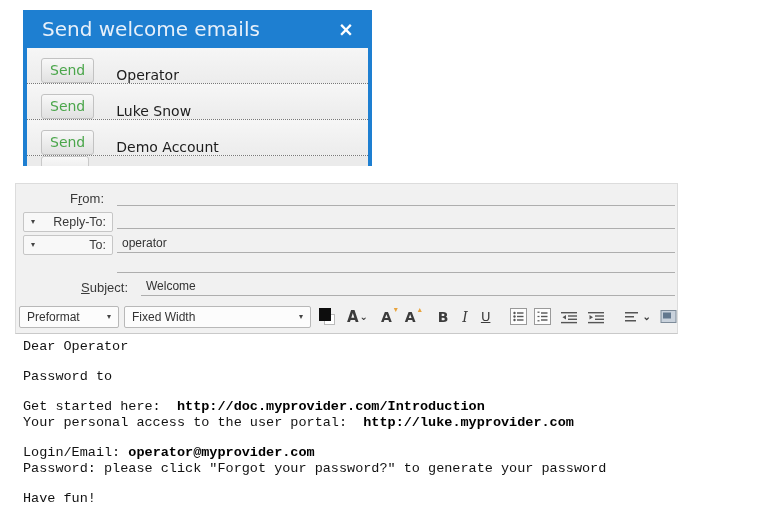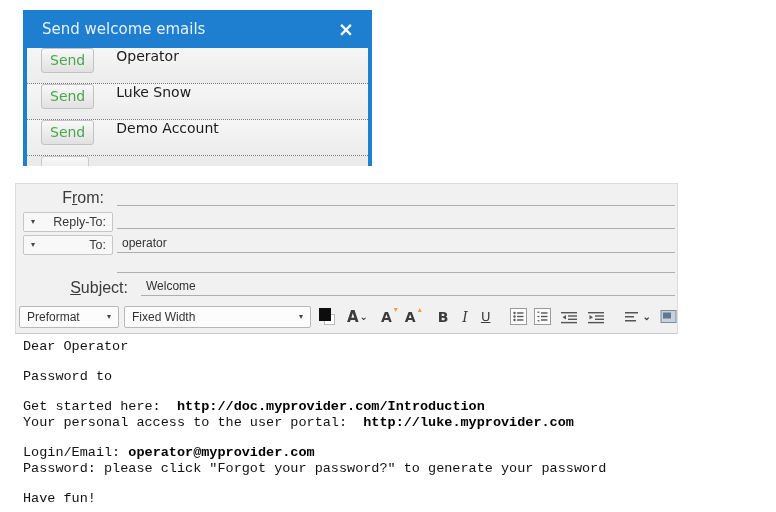--- a/index.html
+++ b/index.html
@@ -5,44 +5,44 @@
   * { margin:0; padding:0; box-sizing:border-box; }
   html,body { width:776px; height:512px; background:#ffffff; overflow:hidden;
               font-family:"Liberation Sans", sans-serif; }
 
   
   .dialog { position:absolute; left:23px; top:10px; width:349px; height:156px;
             background:#ebebeb; border-left:4px solid #1e7fd1; border-right:4px solid #1e7fd1;
             overflow:hidden; }
   .dialog-header { height:38px; background:#1e7fd1; display:flex; align-items:center;
                    justify-content:space-between; padding:0 14px 0 15px; }
-  .dialog-title { color:#e7f0fa; font-size:15px; font-family:"DejaVu Sans", sans-serif; }
+  .dialog-title { color:#e7f0fa; font-size:20px; font-family:"DejaVu Sans", sans-serif; }
   .dialog-close { color:#ffffff; font-size:19px; font-weight:bold; line-height:1;
                   cursor:pointer; font-family:"DejaVu Sans", sans-serif; }
-  .recip-row { height:36px; display:flex; align-items:flex-start; padding-left:14px;
+  .recip-row { height:36px; display:flex; align-items:flex-end; padding-left:14px;
                background:linear-gradient(#f6f6f6,#ececec);
                border-bottom:1px dotted #787878; }
   .recip-row:last-of-type { border-bottom:none; }
   .send-btn { min-width:46px; text-align:center; padding:3px 8px 4px;
               background:linear-gradient(#f8f8f8,#e1e1e1);
               border:1px solid #c2c2c2; border-radius:3px;
               color:#4ba64b; font-size:14px; font-family:"DejaVu Sans", sans-serif; cursor:pointer; }
   .recip-name { margin-left:22px; color:#1c1c1c; font-size:14px;
                 font-family:"DejaVu Sans", sans-serif; }
   .recip-partial { height:10px; display:flex; padding-left:14px; overflow:hidden;
                    background:#ebebeb; }
   .send-btn-stub { width:48px; height:18px; background:linear-gradient(#f8f8f8,#e9e9e9);
                    border:1px solid #c9c9c9; border-radius:3px; }
 
   
   .compose { position:absolute; left:15px; top:183px; width:663px; height:329px; }
   .compose-head { background:#f1f1f1; border:1px solid #dcdcdc; border-bottom:none; }
   .field-row { display:flex; align-items:center; }
   .label-col { width:97px; flex:none; display:flex; justify-content:flex-end; align-items:center; }
-  .plain-label { color:#3a3a3a; font-size:16px; padding-right:9px; }
+  .plain-label { color:#3a3a3a; font-size:13px; padding-right:9px; }
   .plain-label .mnk { text-decoration:underline; }
   .addr-box { margin-left:7px; width:90px; height:20px; background:#f8f8f8;
               border:1px solid #c6c6c6; border-radius:2px; display:flex;
               align-items:center; cursor:pointer; }
   .addr-box .tri { font-size:8px; color:#444; padding:0 0 0 7px; flex:none; }
   .addr-box .addr-label { flex:1; text-align:right; color:#3a3a3a; font-size:12.5px; padding-right:6px; }
   .input-area { flex:1; margin:0 2px 0 4px; border-bottom:1px solid #aeaeae;
                 color:#333333; font-size:12px; padding:0 0 2px 5px; min-height:15px; }
   .row-from    { height:26px; padding-top:2px; }
   .row-replyto { height:23px; }

